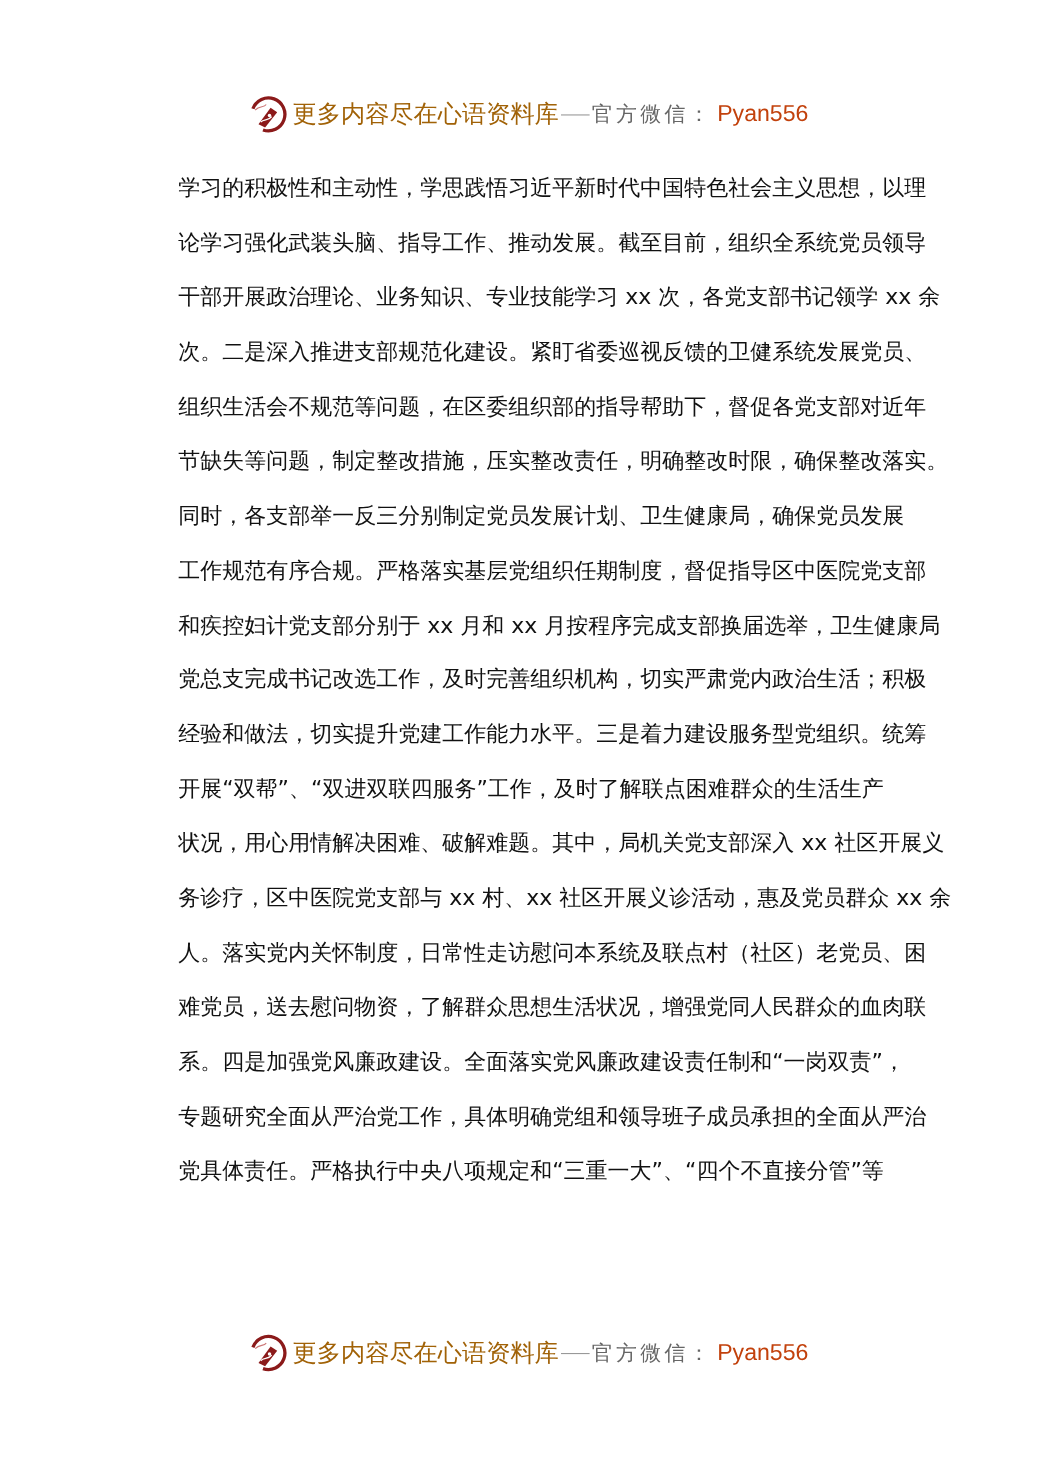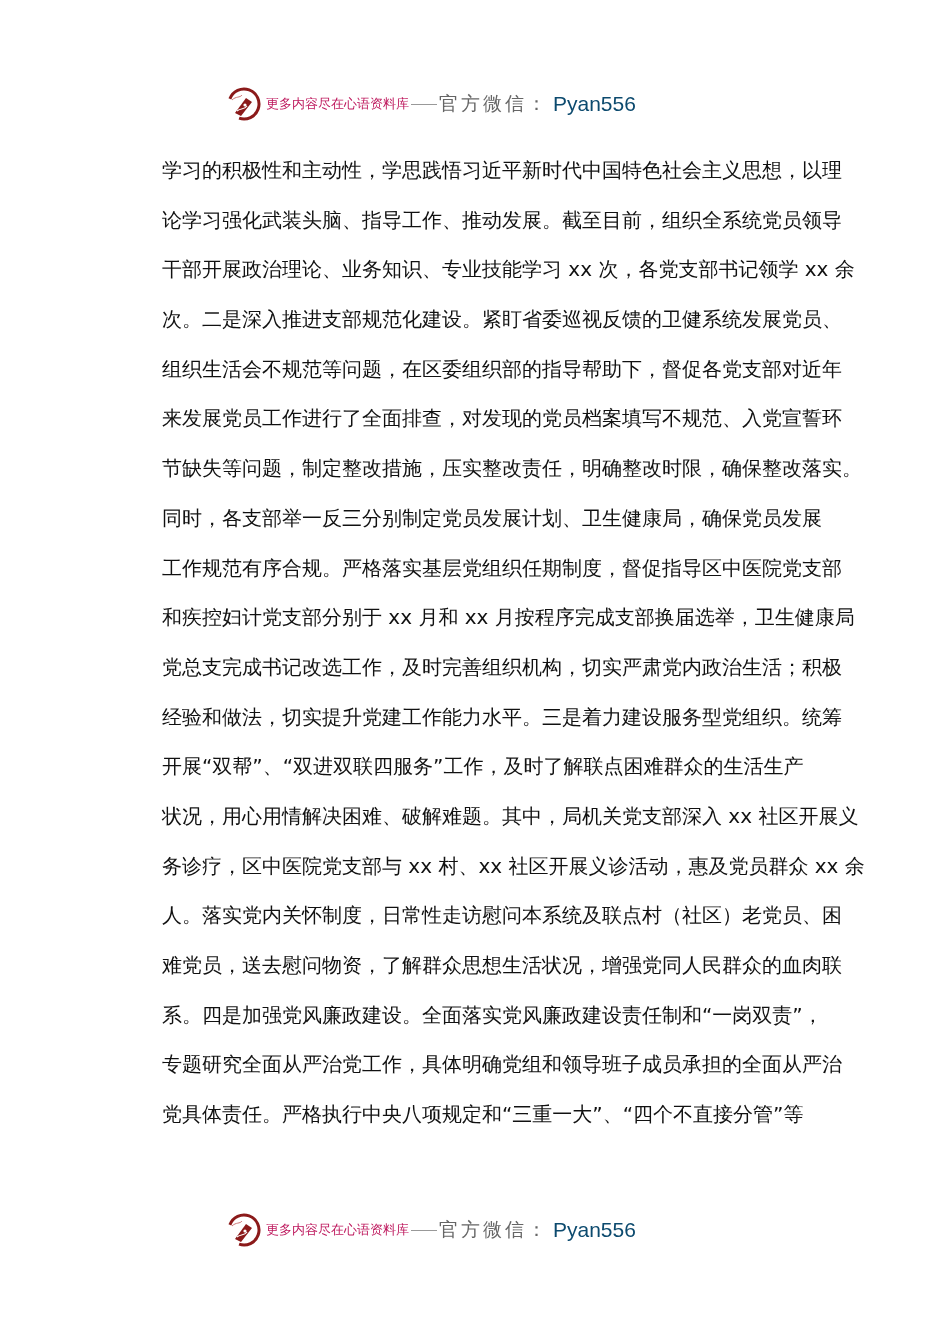--- a/index.html
+++ b/index.html
@@ -25,42 +25,42 @@
     .watermark.top { top: 84px; }
     .watermark.bottom { top: 1210px; }
     .wm-logo {
       width: 36px;
       height: 36px;
       margin-right: 4px;
       flex: 0 0 auto;
     }
     .wm-main {
       font-family: "DejaVu Serif", "Liberation Serif", serif;
-      font-size: 13px;
-      color: #be185d;
+      font-size: 22px;
+      color: #a16207;
       letter-spacing: 0px;
     }
     .wm-dash {
       display: inline-block;
       width: 26px;
       height: 1px;
       background: #999;
       margin: 0 2px;
       vertical-align: middle;
     }
     .wm-sub {
       font-family: "DejaVu Serif", "Liberation Serif", serif;
       font-size: 19px;
       color: #666666;
       letter-spacing: 3px;
     }
     .wm-id {
       font-family: "Liberation Sans", "DejaVu Sans", sans-serif;
       font-size: 21px;
-      color: #0c4a6e;
+      color: #c2410c;
       margin-left: 4px;
     }
     .body-text {
       position: absolute;
       left: 162px;
       top: 152px;
       width: 680px;
     }
     .line {
       height: 49.7px;
@@ -88,21 +88,20 @@
   <span class="wm-sub">官方微信：</span>
   <span class="wm-id">Pyan556</span>
 </div>
 
 <div class="body-text">
   <div class="line">学习的积极性和主动性，学思践悟习近平新时代中国特色社会主义思想，以理</div>
   <div class="line">论学习强化武装头脑、指导工作、推动发展。截至目前，组织全系统党员领导</div>
   <div class="line">干部开展政治理论、业务知识、专业技能学习 xx 次，各党支部书记领学 xx 余</div>
   <div class="line">次。二是深入推进支部规范化建设。紧盯省委巡视反馈的卫健系统发展党员、</div>
   <div class="line">组织生活会不规范等问题，在区委组织部的指导帮助下，督促各党支部对近年</div>
-  <div class="line">来发展党员工作进行了全面排查，对发现的党员档案填写不规范、入党宣誓环</div>
   <div class="line">节缺失等问题，制定整改措施，压实整改责任，明确整改时限，确保整改落实。</div>
   <div class="line">同时，各支部举一反三分别制定党员发展计划、卫生健康局，确保党员发展</div>
   <div class="line">工作规范有序合规。严格落实基层党组织任期制度，督促指导区中医院党支部</div>
   <div class="line">和疾控妇计党支部分别于 xx 月和 xx 月按程序完成支部换届选举，卫生健康局</div>
   <div class="line">党总支完成书记改选工作，及时完善组织机构，切实严肃党内政治生活；积极</div>
   <div class="line">经验和做法，切实提升党建工作能力水平。三是着力建设服务型党组织。统筹</div>
   <div class="line">开展“双帮”、“双进双联四服务”工作，及时了解联点困难群众的生活生产</div>
   <div class="line">状况，用心用情解决困难、破解难题。其中，局机关党支部深入 xx 社区开展义</div>
   <div class="line">务诊疗，区中医院党支部与 xx 村、xx 社区开展义诊活动，惠及党员群众 xx 余</div>
   <div class="line">人。落实党内关怀制度，日常性走访慰问本系统及联点村（社区）老党员、困</div>

